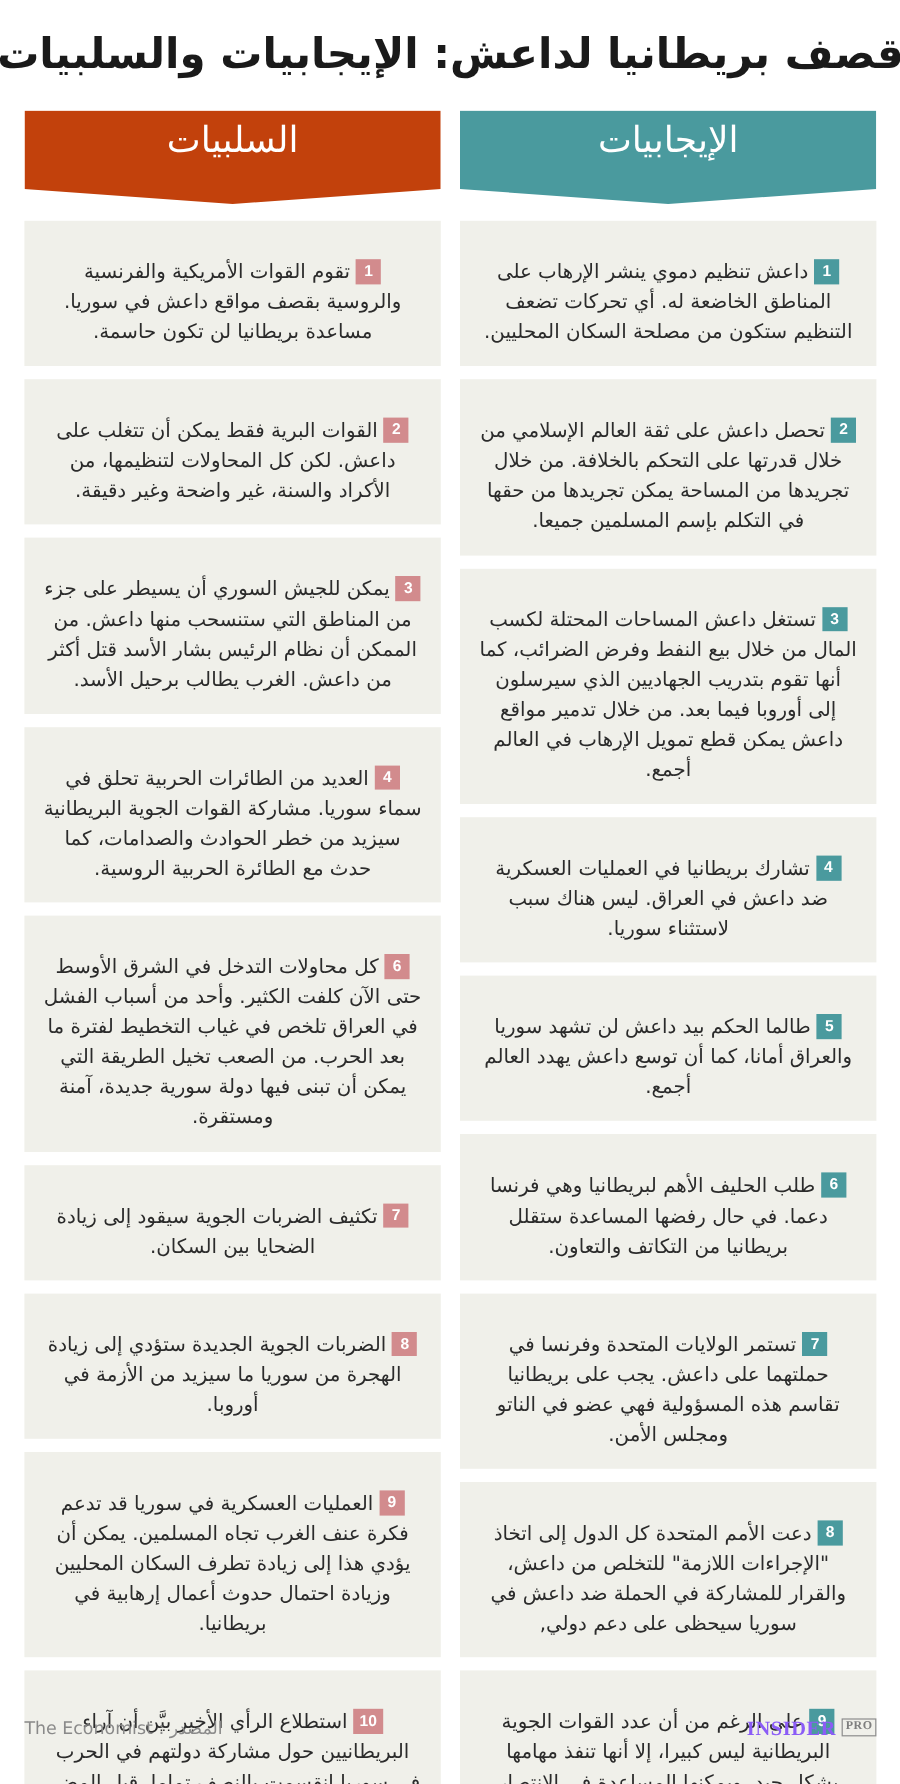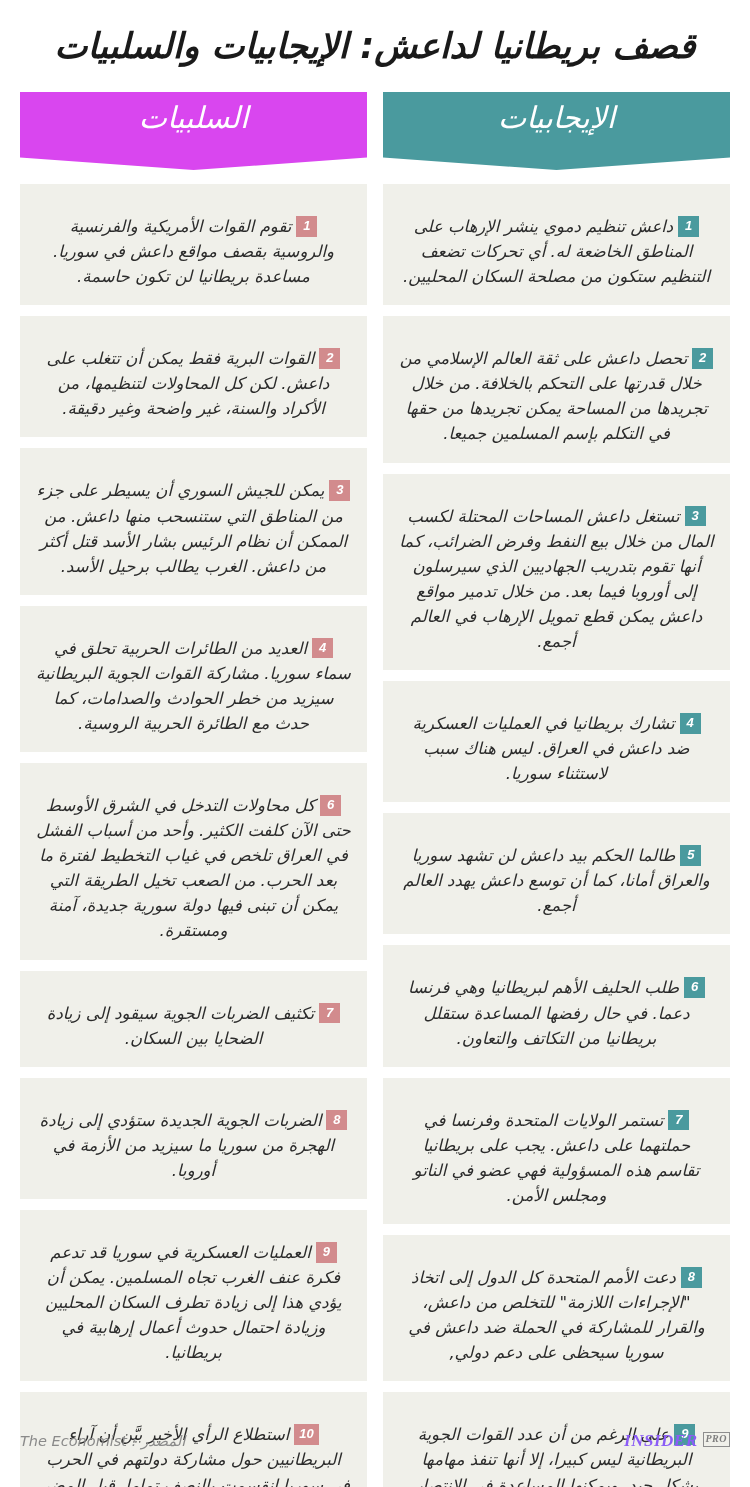--- a/index.html
+++ b/index.html
@@ -17,21 +17,20 @@
     direction: rtl;
     overflow: hidden;
   }
 
   .infographic {
     width: 750px;
     height: 1487px;
     position: relative;
     background: #ffffff;
     padding: 0 20px;
-    font-style: italic;
   }
 
   
   .title-wrap {
     height: 92px;
     display: flex;
     align-items: center;
     justify-content: center;
   }
   .page-title {
@@ -63,21 +62,21 @@
     position: relative;
     height: 78px;
     display: flex;
     align-items: flex-start;
     justify-content: center;
     padding-top: 8px;
     clip-path: polygon(0 0, 100% 0, 100% 84%, 50% 100%, 0 84%);
     margin-bottom: 14px;
   }
   .banner.positives { background: #4a9a9e; }
-  .banner.negatives { background: #d946ef; }
+  .banner.negatives { background: #c2410c; }
   .banner-label {
     color: #ffffff;
     font-size: 30px;
     font-weight: 400;
     line-height: 1.2;
   }
 
   
   .card {
     background: #f0f0ea;

